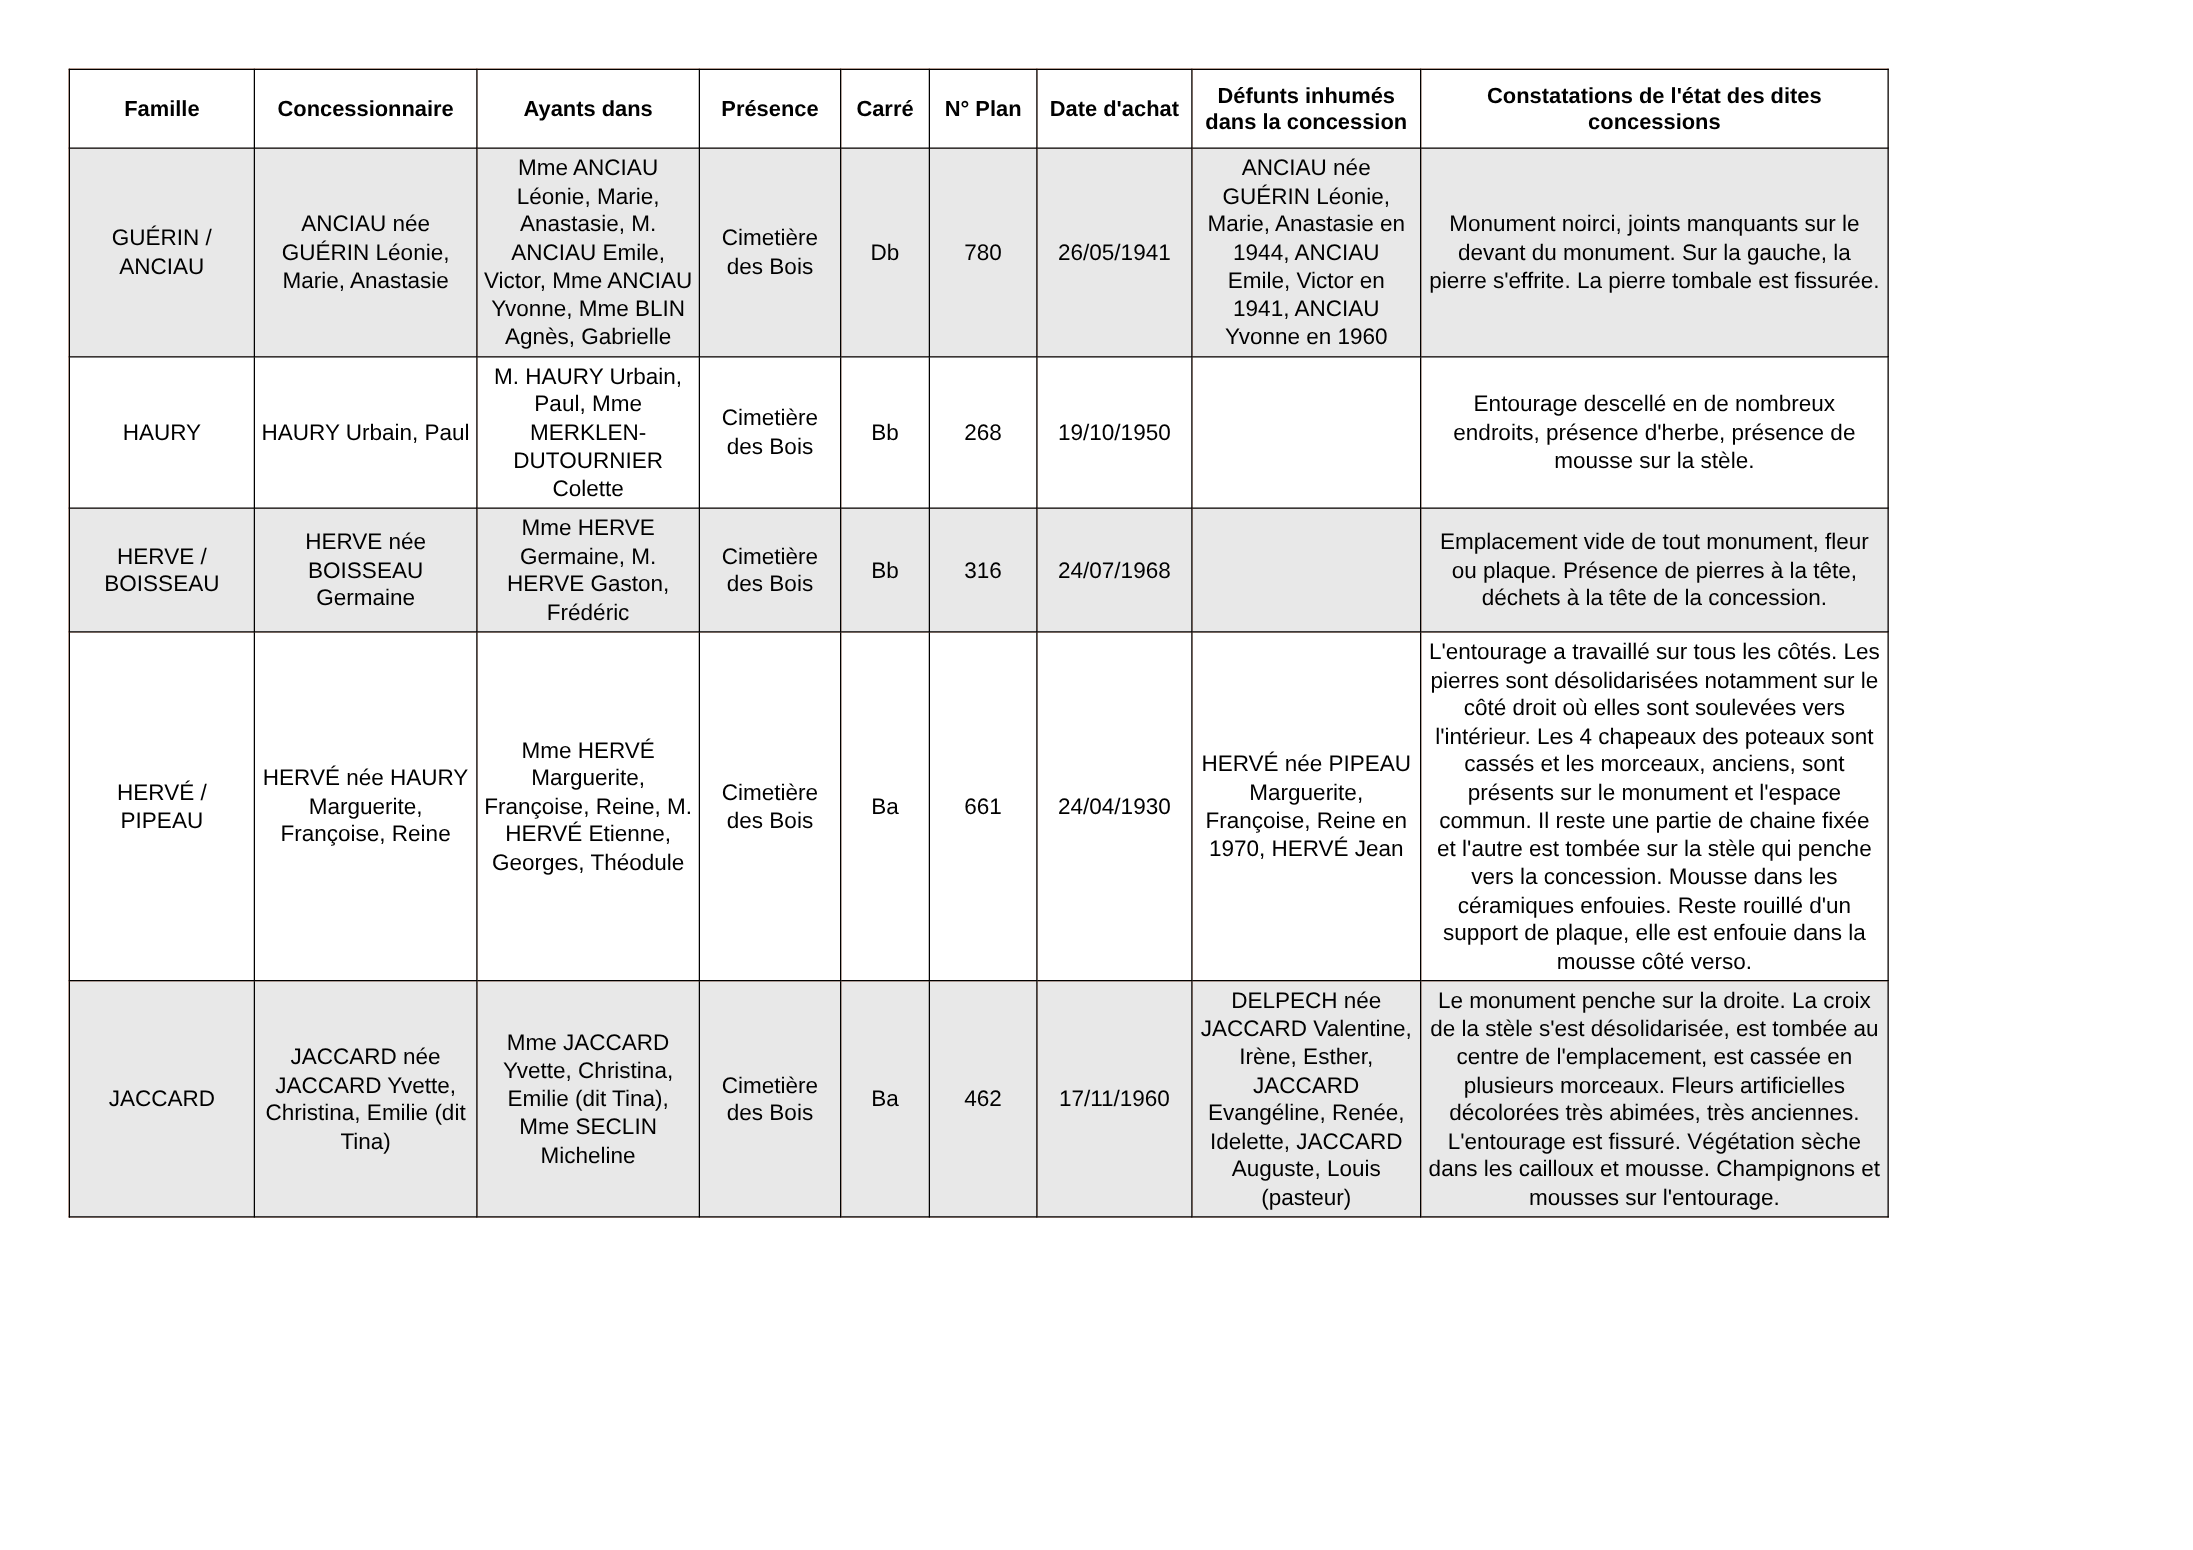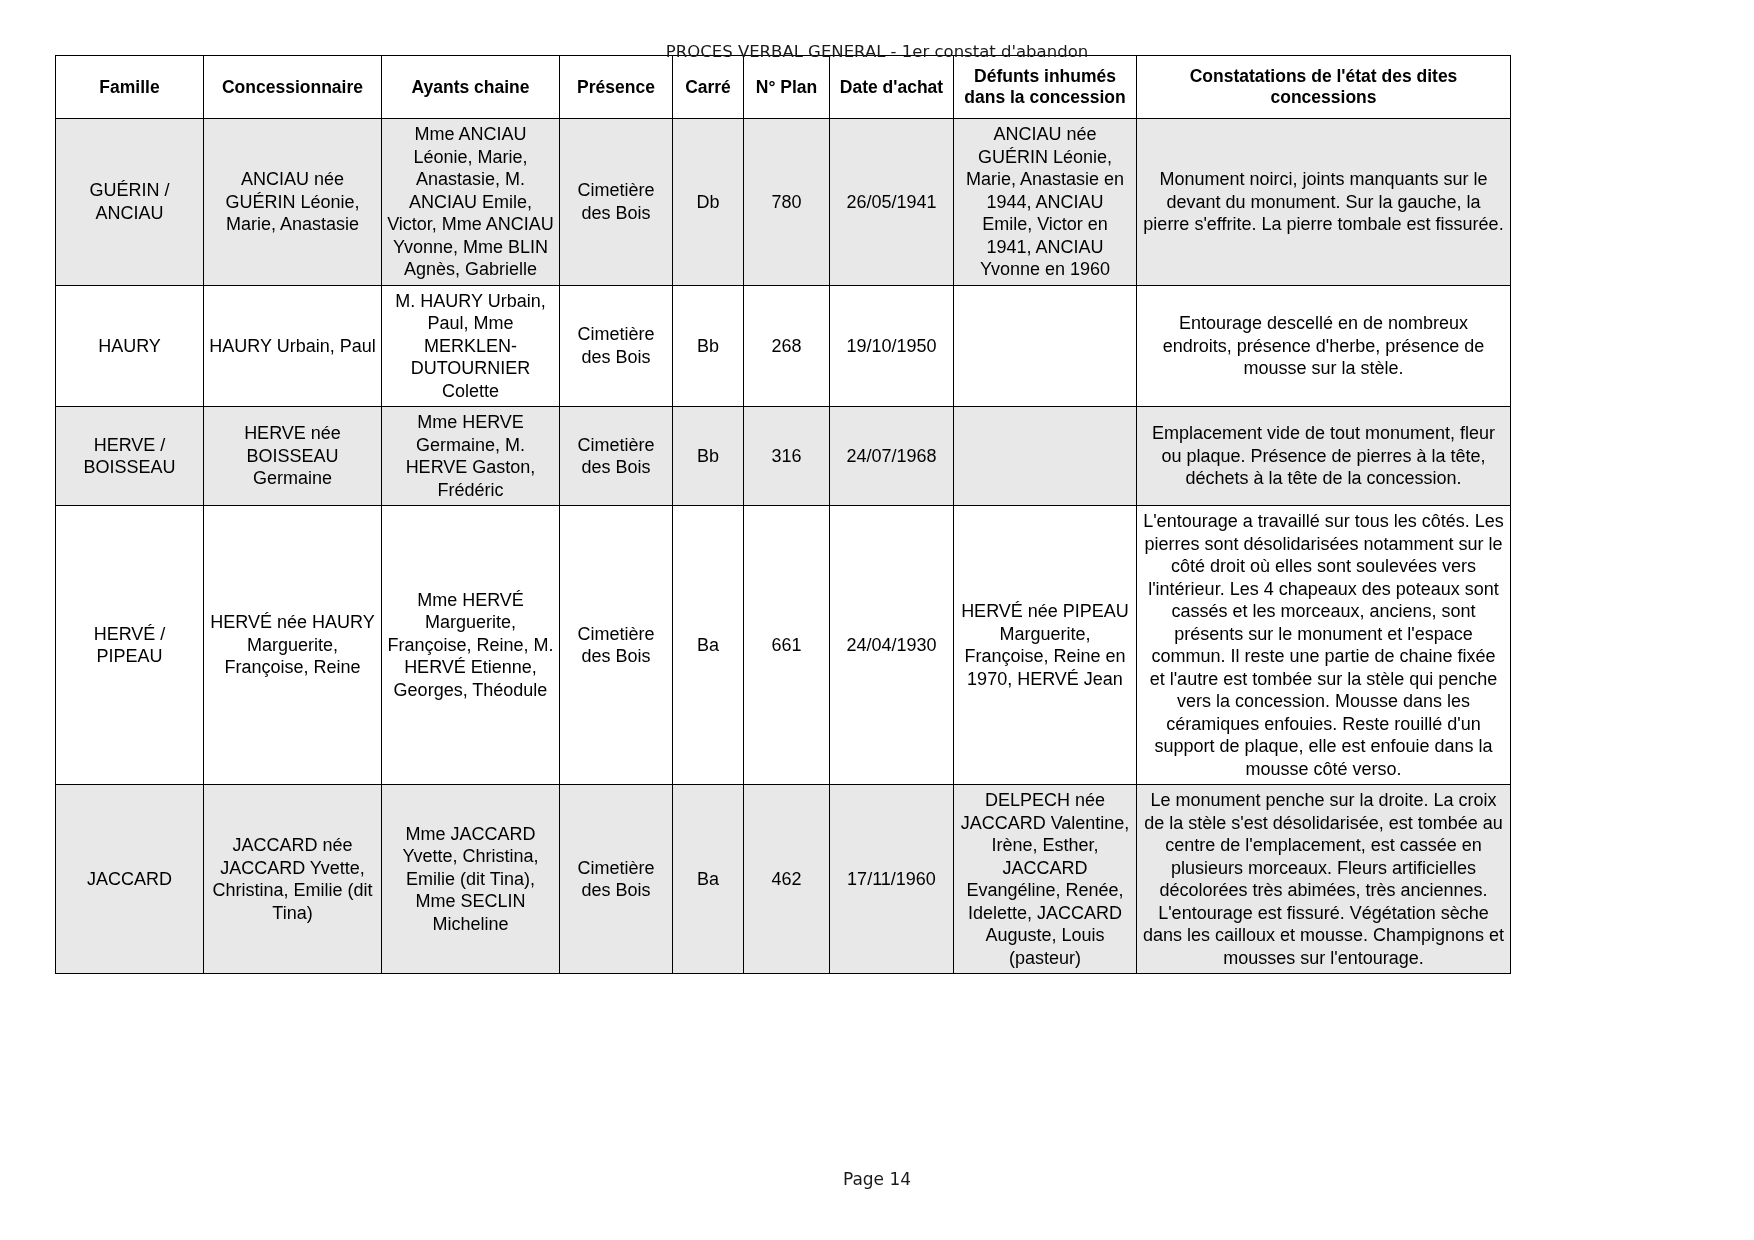--- a/index.html
+++ b/index.html
@@ -104,40 +104,39 @@
     font-size: 17px;
     line-height: 22px;
     color: #1a1a1a;
   }
 </style>
 </head>
 <body>
 
 <div class="page">
 
-  <div class="doc-header">PROCES VERBAL GENERAL - 1er constat d'abandon</div>
 
   <div class="table-wrap">
     <table class="pv">
       <colgroup>
         <col class="c-famille">
         <col class="c-concess">
         <col class="c-ayants">
         <col class="c-cimetiere">
         <col class="c-carre">
         <col class="c-plan">
         <col class="c-date">
         <col class="c-defunts">
         <col class="c-constat">
       </colgroup>
       <thead>
         <tr>
           <th>Famille</th>
           <th>Concessionnaire</th>
-          <th>Ayants chaine</th>
+          <th>Ayants dans</th>
           <th>Présence</th>
           <th>Carré</th>
           <th>N° Plan</th>
           <th>Date d'achat</th>
           <th>Défunts inhumés dans la concession</th>
           <th>Constatations de l'état des dites concessions</th>
         </tr>
       </thead>
       <tbody>
 
@@ -198,15 +197,14 @@
           <td>462</td>
           <td>17/11/1960</td>
           <td>DELPECH née JACCARD Valentine, Irène, Esther, JACCARD Evangéline, Renée, Idelette, JACCARD Auguste, Louis (pasteur)</td>
           <td>Le monument penche sur la droite. La croix de la stèle s'est désolidarisée, est tombée au centre de l'emplacement, est cassée en plusieurs morceaux. Fleurs artificielles décolorées très abimées, très anciennes. L'entourage est fissuré. Végétation sèche dans les cailloux et mousse. Champignons et mousses sur l'entourage.</td>
         </tr>
 
       </tbody>
     </table>
   </div>
 
-  <div class="doc-footer">Page 14</div>
 
 </div>
 
 </body></html>

